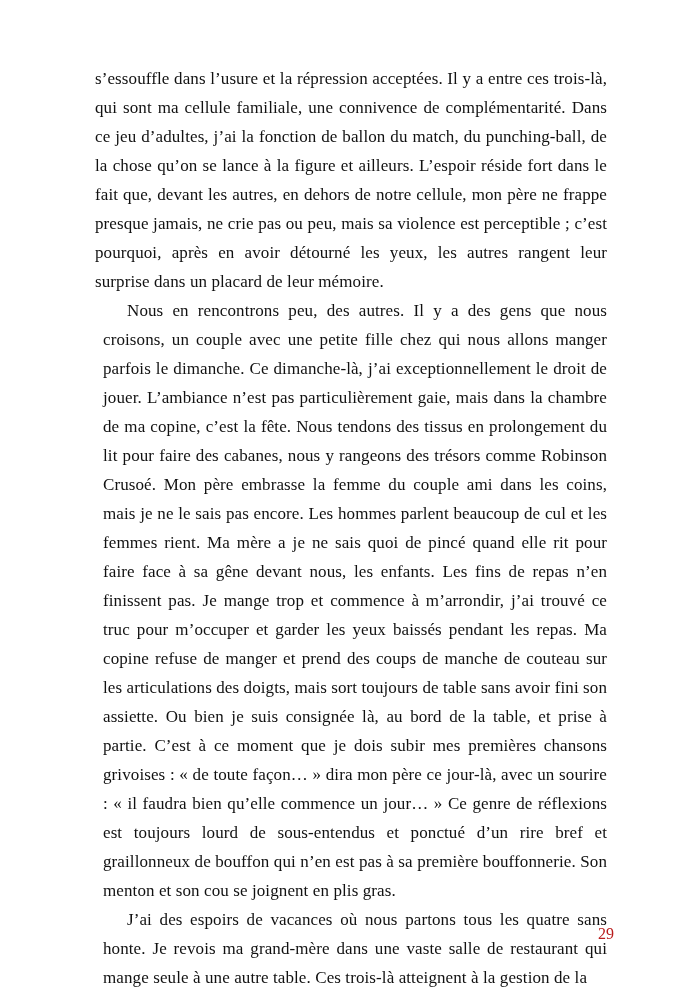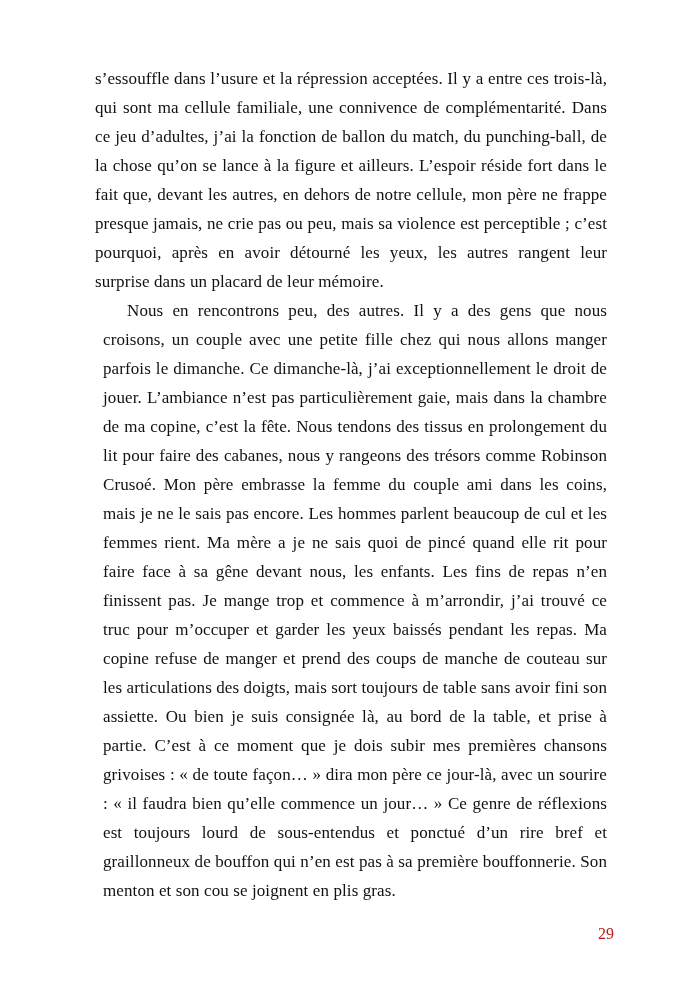--- a/index.html
+++ b/index.html
@@ -44,15 +44,16 @@
       color: #b91c1c;
     }
   </style>
 </head>
 <body>
 
 <div class="page">
   <div class="text-block">
     <p>s’essouffle dans l’usure et la répression acceptées. Il y a entre ces trois-là, qui sont ma cellule familiale, une connivence de complémentarité. Dans ce jeu d’adultes, j’ai la fonction de ballon du match, du punching-ball, de la chose qu’on se lance à la figure et ailleurs. L’espoir réside fort dans le fait que, devant les autres, en dehors de notre cellule, mon père ne frappe presque jamais, ne crie pas ou peu, mais sa violence est perceptible ; c’est pourquoi, après en avoir détourné les yeux, les autres rangent leur surprise dans un placard de leur mémoire.</p>
     <p class="indent">Nous en rencontrons peu, des autres. Il y a des gens que nous croisons, un couple avec une petite fille chez qui nous allons manger parfois le dimanche. Ce dimanche-là, j’ai exceptionnellement le droit de jouer. L’ambiance n’est pas particulièrement gaie, mais dans la chambre de ma copine, c’est la fête. Nous tendons des tissus en prolongement du lit pour faire des cabanes, nous y rangeons des trésors comme Robinson Crusoé. Mon père embrasse la femme du couple ami dans les coins, mais je ne le sais pas encore. Les hommes parlent beaucoup de cul et les femmes rient. Ma mère a je ne sais quoi de pincé quand elle rit pour faire face à sa gêne devant nous, les enfants. Les fins de repas n’en finissent pas. Je mange trop et commence à m’arrondir, j’ai trouvé ce truc pour m’occuper et garder les yeux baissés pendant les repas. Ma copine refuse de manger et prend des coups de manche de couteau sur les articulations des doigts, mais sort toujours de table sans avoir fini son assiette. Ou bien je suis consignée là, au bord de la table, et prise à partie. C’est à ce moment que je dois subir mes premières chansons grivoises : « de toute façon… » dira mon père ce jour-là, avec un sourire : « il faudra bien qu’elle commence un jour… » Ce genre de réflexions est toujours lourd de sous-entendus et ponctué d’un rire bref et graillonneux de bouffon qui n’en est pas à sa première bouffonnerie. Son menton et son cou se joignent en plis gras.</p>
+    <p class="indent">J’ai des espoirs de vacances où nous partons tous les quatre sans honte. Je revois ma grand-mère dans une vaste salle de restaurant qui mange seule à une autre table. Ces trois-là atteignent à la gestion de la</p>
   </div>
   <div class="page-number">29</div>
 </div>
 
 </body></html>

